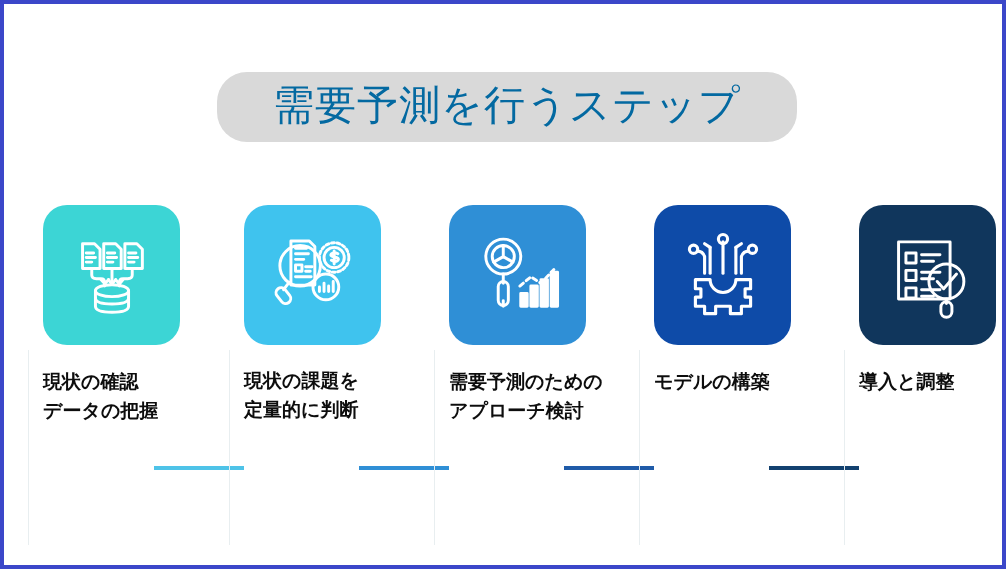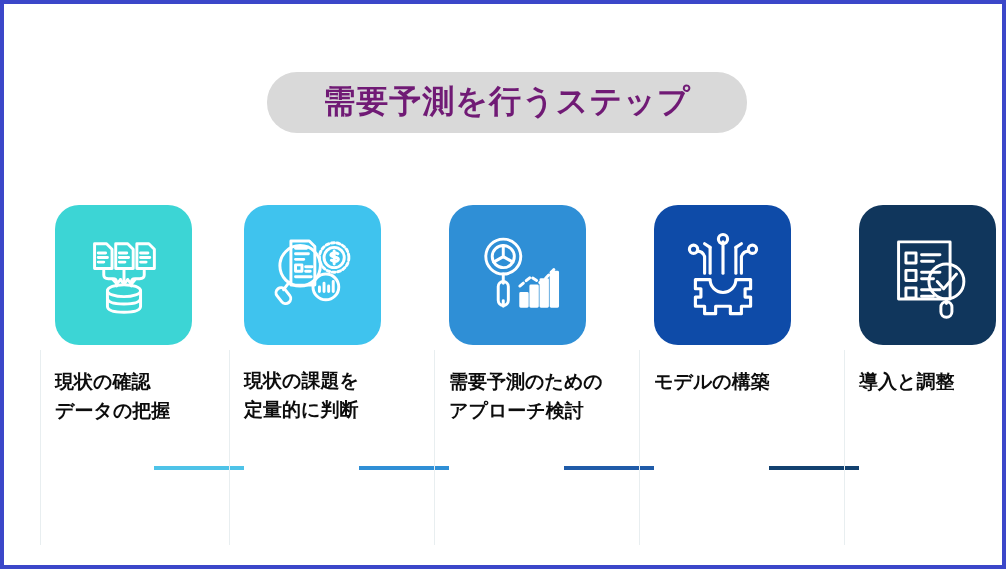--- a/index.html
+++ b/index.html
@@ -29,23 +29,23 @@
     display: flex;
     justify-content: center;
   }
   #title-pill {
     background: #d9d9d9;
     border-radius: 30px;
     padding: 13px 56px 16px 56px;
     display: inline-block;
   }
   #title-text {
-    font-size: 32px;
-    font-weight: bold;
-    color: #701a75;
+    font-size: 41px;
+    font-weight: normal;
+    color: #0369a1;
     letter-spacing: 1px;
     line-height: 1;
     white-space: nowrap;
   }
 
   
   #steps {
     position: absolute;
     left: 0;
     top: 196px;
@@ -113,21 +113,21 @@
     </div>
   </div>
 
   <div id="steps">
 
     <div class="connector" style="left:150px; width:90px; background:#4ec3e8;"></div>
     <div class="connector" style="left:355px; width:90px; background:#2f8fd6;"></div>
     <div class="connector" style="left:560px; width:90px; background:#1f5ba8;"></div>
     <div class="connector" style="left:765px; width:90px; background:#12416f;"></div>
 
-    <div class="col" style="left:36px;text-decoration:underline;">
+    <div class="col" style="left:24px;text-decoration:underline;">
       <div class="tile" style="background:#3cd5d5;">
         <span>
           <svg width="92" height="92" viewBox="0 0 100 100" fill="none" stroke="#ffffff" stroke-width="3.2" stroke-linecap="round" stroke-linejoin="round">
 
             <path d="M18 16 h13 l6 6 v21 h-19 z"></path>
             <path d="M22 26 h8 M22 31 h10 M22 36 h6"></path>
 
             <path d="M41 16 h13 l6 6 v21 h-19 z"></path>
             <path d="M45 26 h8 M45 31 h10 M45 36 h6"></path>
 

